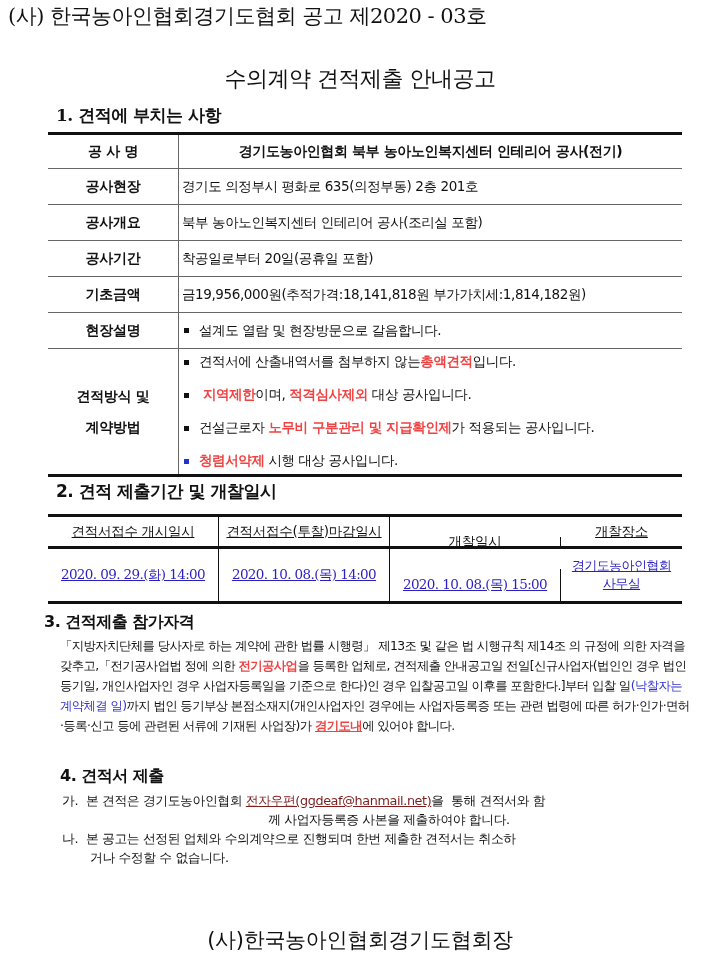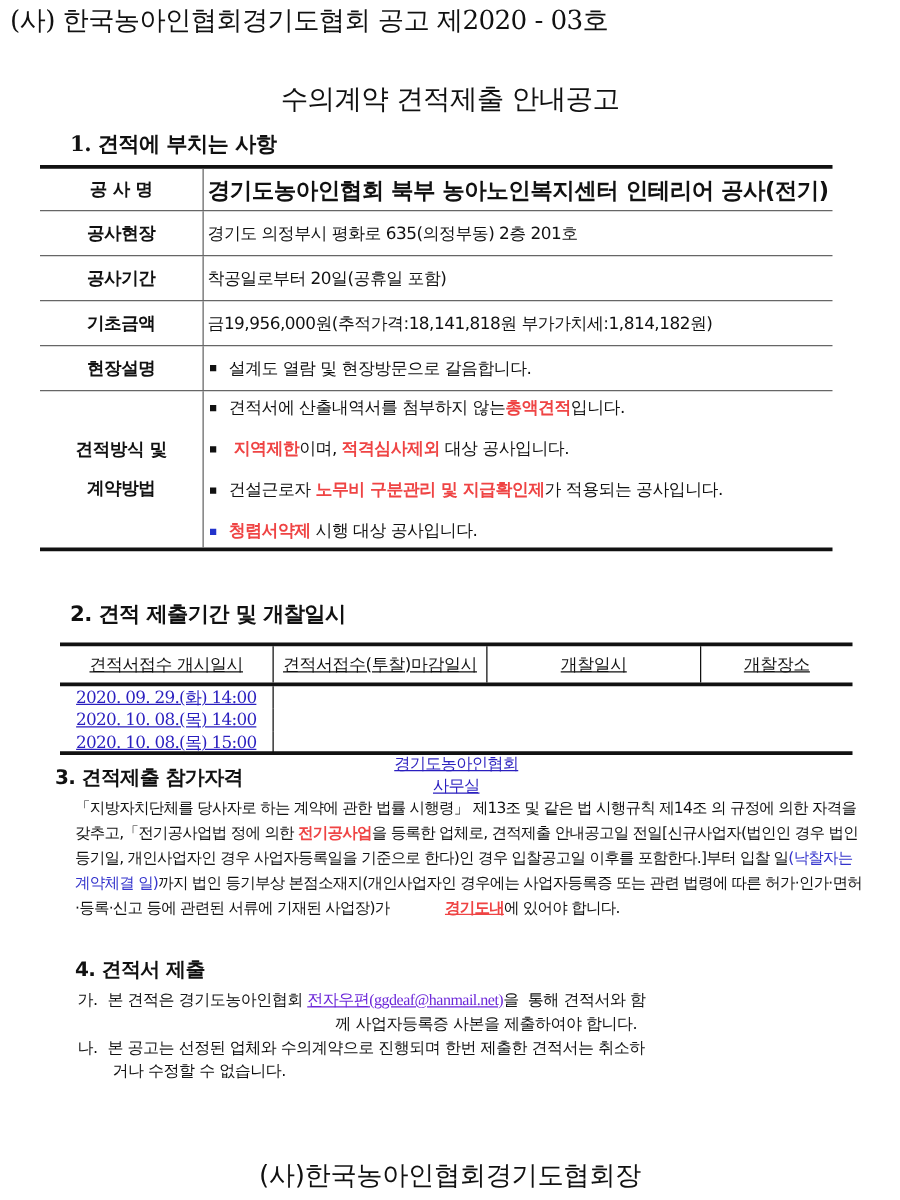--- a/index.html
+++ b/index.html
@@ -5,81 +5,85 @@
     html, body { margin: 0; padding: 0; background: #ffffff; }
     body { width: 720px; height: 960px; position: relative; overflow: hidden; color: #111; font-family: "DejaVu Sans", sans-serif; }
     .serif { font-family: "DejaVu Serif", serif; }
     .abs { position: absolute; }
     .doc-number { left: 8px; top: 2px; font-size: 21px; letter-spacing: -0.5px; white-space: nowrap; }
     .doc-title { left: 0; width: 720px; top: 64px; text-align: center; font-size: 22px; letter-spacing: -0.5px; }
     .sec-head { font-size: 16px; font-weight: bold; letter-spacing: -0.5px; white-space: nowrap; }
     .sec1 { left: 56px; top: 104px; font-weight: bold; font-size: 17px; }
 
     
-    .t1 { left: 32px; top: 132px; width: 634px; border-top: 3px solid #111; border-bottom: 3px solid #111; }
+    .t1 { left: 48px; top: 132px; width: 634px; border-top: 3px solid #111; border-bottom: 3px solid #111; }
     .t1 .row { display: flex; border-bottom: 1px solid #666; }
     .t1 .row:last-child { border-bottom: none; }
     .t1 .lab { width: 130px; border-right: 1px solid #666; display: flex; align-items: center; justify-content: center; font-weight: bold; font-size: 14px; letter-spacing: -0.3px; }
     .t1 .val { flex: 1; display: flex; align-items: center; padding-left: 3px; font-size: 13.5px; letter-spacing: -0.4px; }
-    .t1 .head .val { justify-content: center; font-weight: bold; font-size: 18px; padding-left: 0; }
+    .t1 .head .val { justify-content: center; font-weight: bold; font-size: 14px; padding-left: 0; }
     .t1 .r-h { height: 33px; }
     .t1 .r { height: 35px; }
     .t1 .r-method { height: 125px; }
     .t1 .lab-stack { flex-direction: column; line-height: 31px; }
     .bullets { display: flex; flex-direction: column; justify-content: space-between; height: 100%; padding: 4px 0; box-sizing: border-box; }
     .bullet-line { display: flex; align-items: center; white-space: nowrap; }
     .sq { display: inline-block; width: 5px; height: 5px; background: #111; margin: 0 10px 0 2px; }
     .sq.blue { background: #2233cc; }
     .hl { color: #ef4444; font-weight: bold; }
 
     .sec2 { left: 56px; top: 480px; font-size: 17px; }
 
     
     .t2 { left: 48px; top: 514px; width: 634px; border-top: 3px solid #111; border-bottom: 3px solid #111; }
     .t2 .row { display: flex; }
     .t2 .hdr { height: 29px; border-bottom: 3px solid #111; }
-    .t2 .dat { height: 52px; flex-direction: column; }
+    .t2 .dat { height: 52px; }
     .t2 .c { display: flex; align-items: center; justify-content: center; border-right: 1px solid #111; font-size: 13.5px; white-space: nowrap; text-decoration: underline; }
     .t2 .c:last-child { border-right: none; }
-    .t2 .c1 { width: 170px; } .t2 .c2 { width: 170px; } .t2 .c3 { width: 170px; } .t2 .c4 { flex: 1; }
+    .t2 .c1 { width: 170px; } .t2 .c2 { width: 170px; } .t2 .c3 { width: 170px; margin-top: 20px; } .t2 .c4 { flex: 1; }
     .t2 .dat .c { color: #2a1fbf; font-family: "DejaVu Serif", serif; font-size: 13.5px; letter-spacing: -0.6px; }
     .t2 .dat .c4 { font-family: "DejaVu Sans", sans-serif; flex-direction: column; line-height: 18px; font-size: 13px; }
     .t2 .hdr .c { font-size: 13.5px; letter-spacing: -0.3px; }
 
     .sec3 { left: 44px; top: 612px; }
     .p3 { left: 60px; top: 636px; width: 630px; font-size: 12.4px; line-height: 20px; letter-spacing: -0.6px; }
     .blue-n { color: #3333cc; }
-    .ul { text-decoration: underline; margin-left: 41px; }
+    .ul { text-decoration: underline; }
 
     .sec4 { left: 60px; top: 766px; }
     .list4 { left: 62px; top: 791px; width: 630px; font-size: 12.8px; line-height: 19px; letter-spacing: -0.4px; }
     .list4 .item { display: flex; }
     .list4 .mk { width: 24px; flex: none; }
     .list4 .ind1 { padding-left: 24px; text-align: center; }
     .list4 .ind2 { padding-left: 28px; }
-    .link { color: #6d28d9; text-decoration: underline; font-family: Liberation Serif, serif; }
+    .link { color: #7f1d1d; text-decoration: underline; }
 
     .footer { left: 0; width: 720px; top: 926px; text-align: center; font-size: 21px; letter-spacing: -0.3px; }
   </style>
 </head>
 <body>
 
 <div class="abs doc-number serif">(사) 한국농아인협회경기도협회 공고 제2020 - 03호</div>
 <div class="abs doc-title">수의계약 견적제출 안내공고</div>
 
 <div class="abs sec-head sec1 serif">1. 견적에 부치는 사항</div>
 
 <div class="abs t1">
   <div class="row r-h head">
     <div class="lab">공 사 명</div>
     <div class="val">경기도농아인협회 북부 농아노인복지센터 인테리어 공사(전기)</div>
   </div>
   <div class="row r">
     <div class="lab">공사현장</div>
     <div class="val">경기도 의정부시 평화로 635(의정부동) 2층 201호</div>
+  </div>
+  <div class="row r">
+    <div class="lab">공사개요</div>
+    <div class="val">북부 농아노인복지센터 인테리어 공사(조리실 포함)</div>
   </div>
   <div class="row r">
     <div class="lab">공사기간</div>
     <div class="val">착공일로부터 20일(공휴일 포함)</div>
   </div>
   <div class="row r">
     <div class="lab">기초금액</div>
     <div class="val">금19,956,000원(추적가격:18,141,818원  부가가치세:1,814,182원)</div>
   </div>
   <div class="row r">

